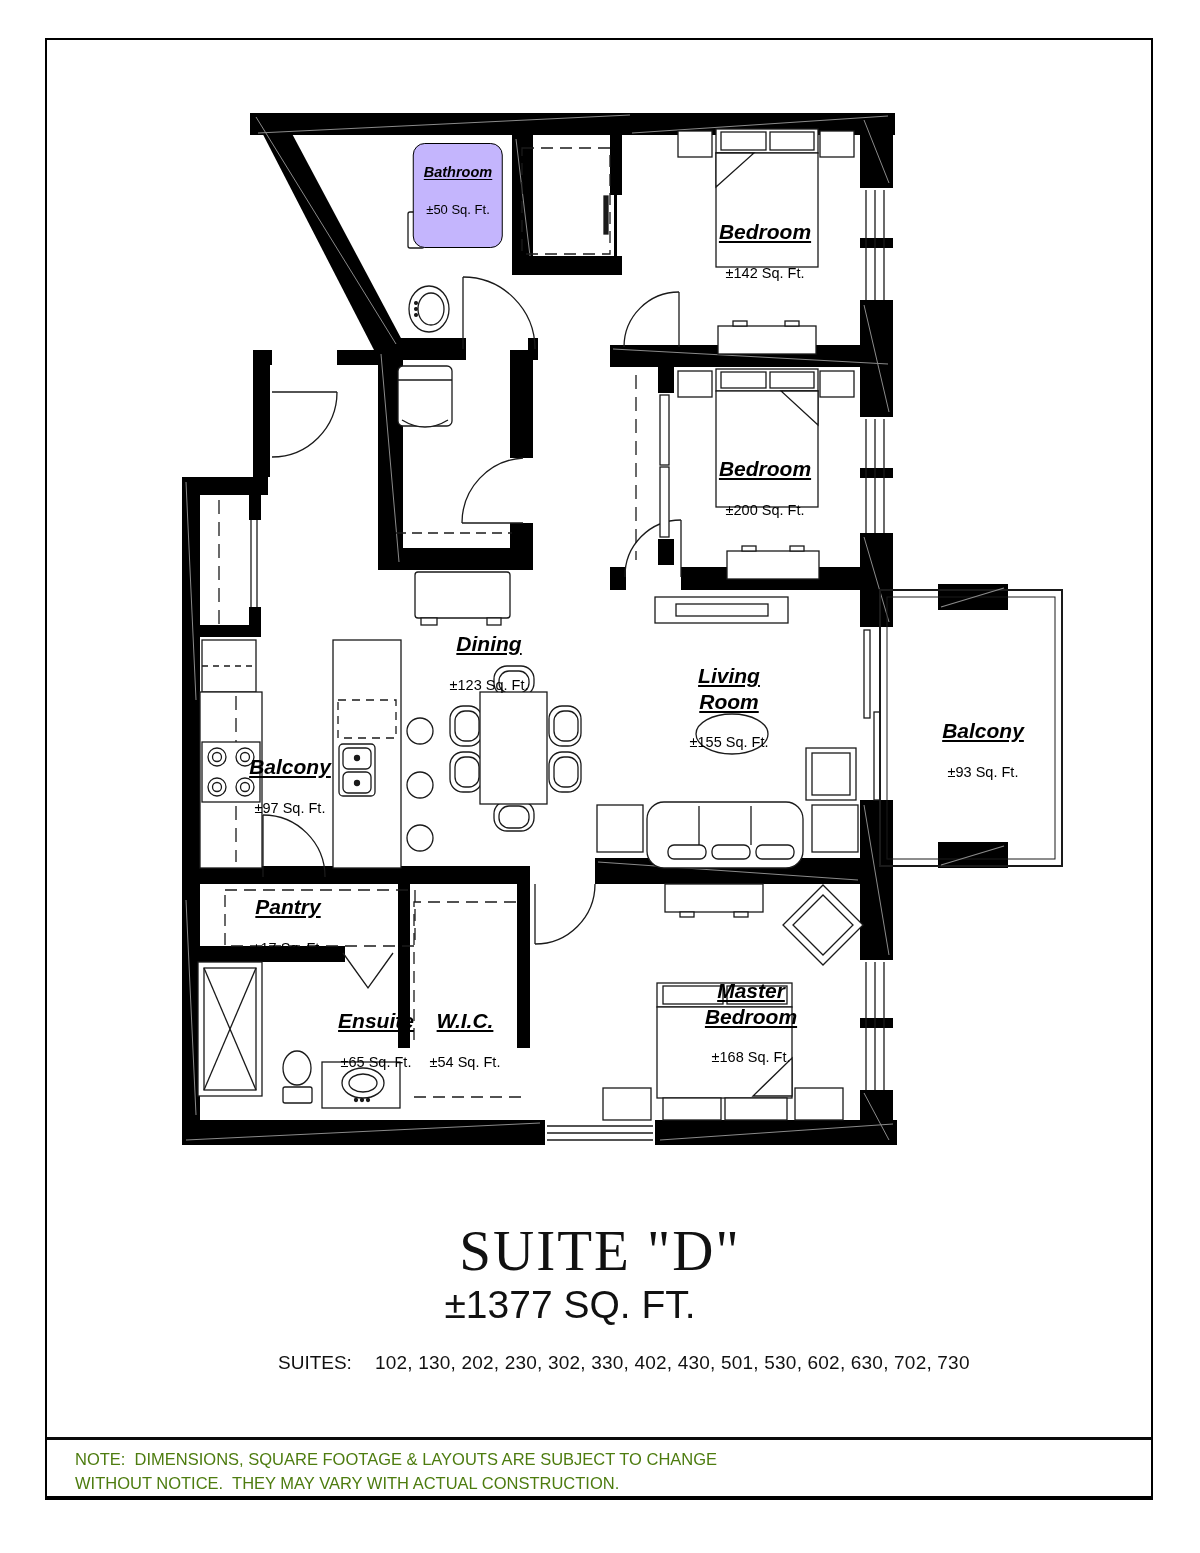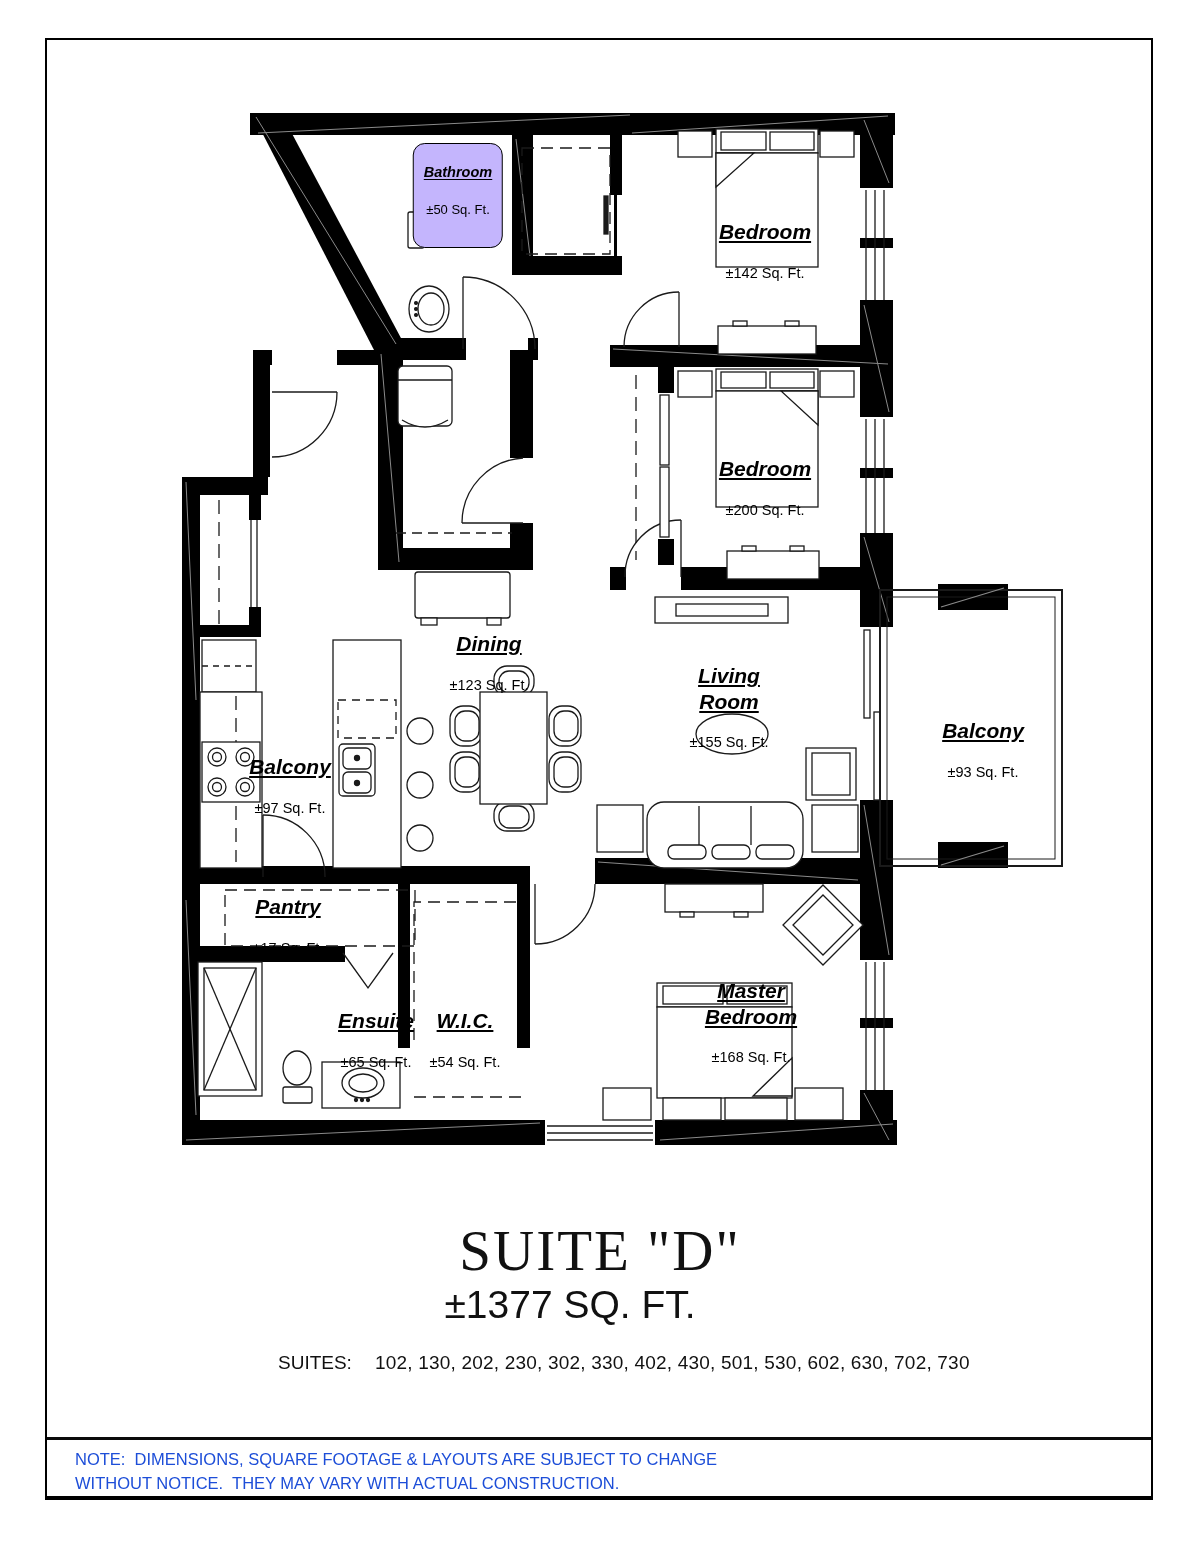--- a/index.html
+++ b/index.html
@@ -22,21 +22,21 @@
   
   #suite-title{position:absolute;left:0;top:1218px;width:1200px;text-align:center;
                font-family:"Liberation Serif",serif;font-size:57px;letter-spacing:2px;color:#111;}
   #suite-area{position:absolute;left:0;top:1283px;width:1140px;text-align:center;
               font-family:"Liberation Sans",sans-serif;font-size:39px;color:#111;}
   #suites-row{position:absolute;left:0;top:1352px;width:1200px;font-size:19px;color:#111;}
   #suites-label{position:absolute;left:278px;top:0;}
   #suites-numbers{position:absolute;left:375px;top:0;letter-spacing:0.2px;}
   
   #note{position:absolute;left:75px;top:1448px;font-size:16.5px;line-height:1.45;
-        color:#1d4ed8;white-space:pre;}
+        color:#4d7c0f;white-space:pre;}
 </style>
 </head>
 <body>
 
 <div id="page">
 
   <svg id="plan-svg" width="1200" height="1553" viewBox="0 0 1200 1553">
     <g fill="none" stroke="#1a1a1a" stroke-width="1.3">
 
       <g fill="#000" stroke="none">

